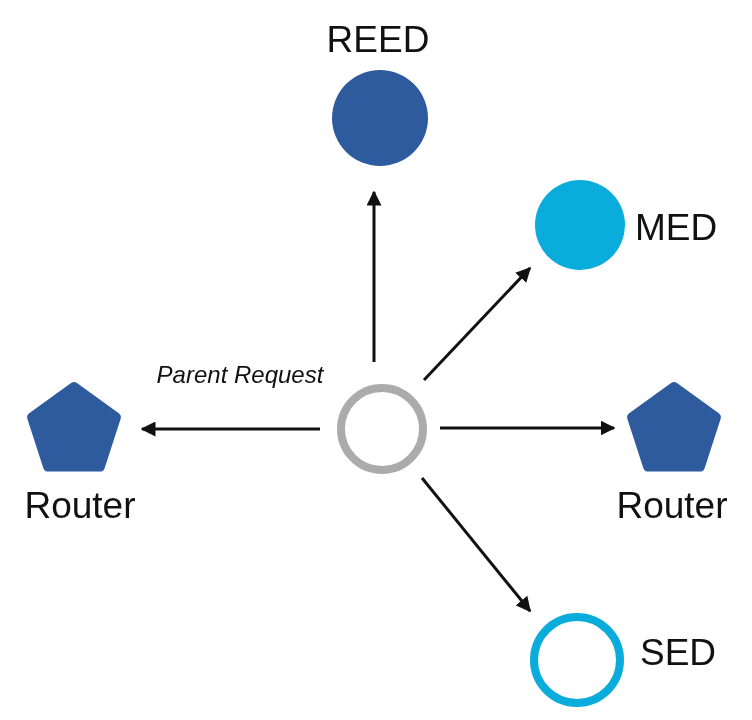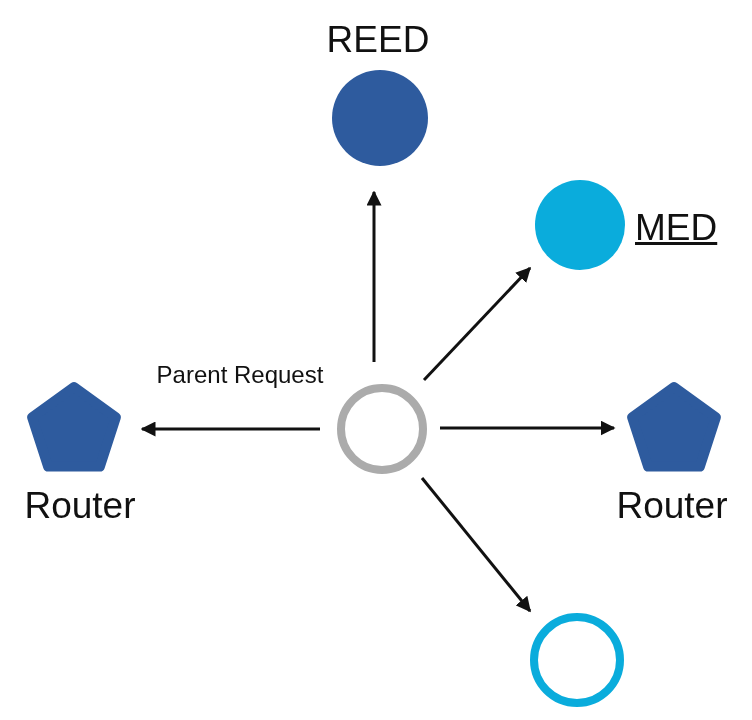--- a/index.html
+++ b/index.html
@@ -27,30 +27,31 @@
   .circle-sed{left:530px;top:613px;width:94px;height:94px;background:var(--bg);border:8px solid var(--cyan);}
   .label{
     position:absolute;
     font-size:37px;
     line-height:1.1;
     white-space:nowrap;
     color:var(--text);
   }
   .label-centered{transform:translateX(-50%);text-align:center;}
   .label-reed{left:378px;top:20px;}
-  .label-med{left:635px;top:208px;text-decoration:underline;}
+  .label-med{left:635px;top:208px;}
   .label-router-left{left:80px;top:486px;}
   .label-router-right{left:672px;top:486px;}
   .label-sed{left:640px;top:633px;}
   .annotation{
     position:absolute;
     left:240px;top:362px;
     transform:translateX(-50%);
     text-align:center;
     font-size:24px;
+    font-style:italic;
     line-height:26px;
     white-space:nowrap;
     color:var(--text);
   }
   svg line{stroke:var(--arrow);stroke-width:3;}
   svg .pentagon{
     fill:var(--dark-blue);
     stroke:var(--dark-blue);
     stroke-width:10;
     stroke-linejoin:round;
@@ -81,18 +82,19 @@
 
   <div class="node-circle circle-reed"></div>
   <div class="node-circle circle-med"></div>
   <div class="node-circle circle-sender"></div>
   <div class="node-circle circle-sed"></div>
 
   <div class="label label-centered label-reed">REED</div>
   <div class="label label-med">MED</div>
   <div class="label label-centered label-router-left">Router</div>
   <div class="label label-centered label-router-right">Router</div>
+  <div class="label label-sed">SED</div>
 
   <div class="annotation">
     <div>Parent Request</div>
   </div>
 
 </div>
 
 </body></html>

